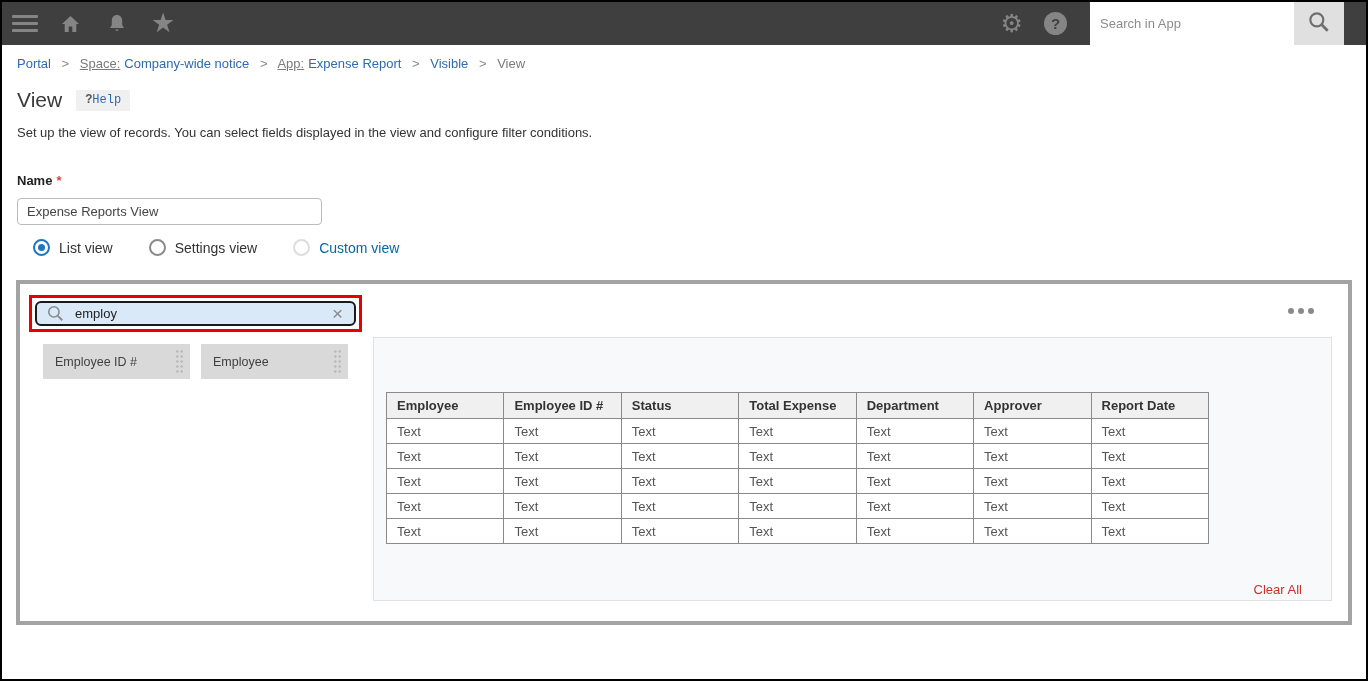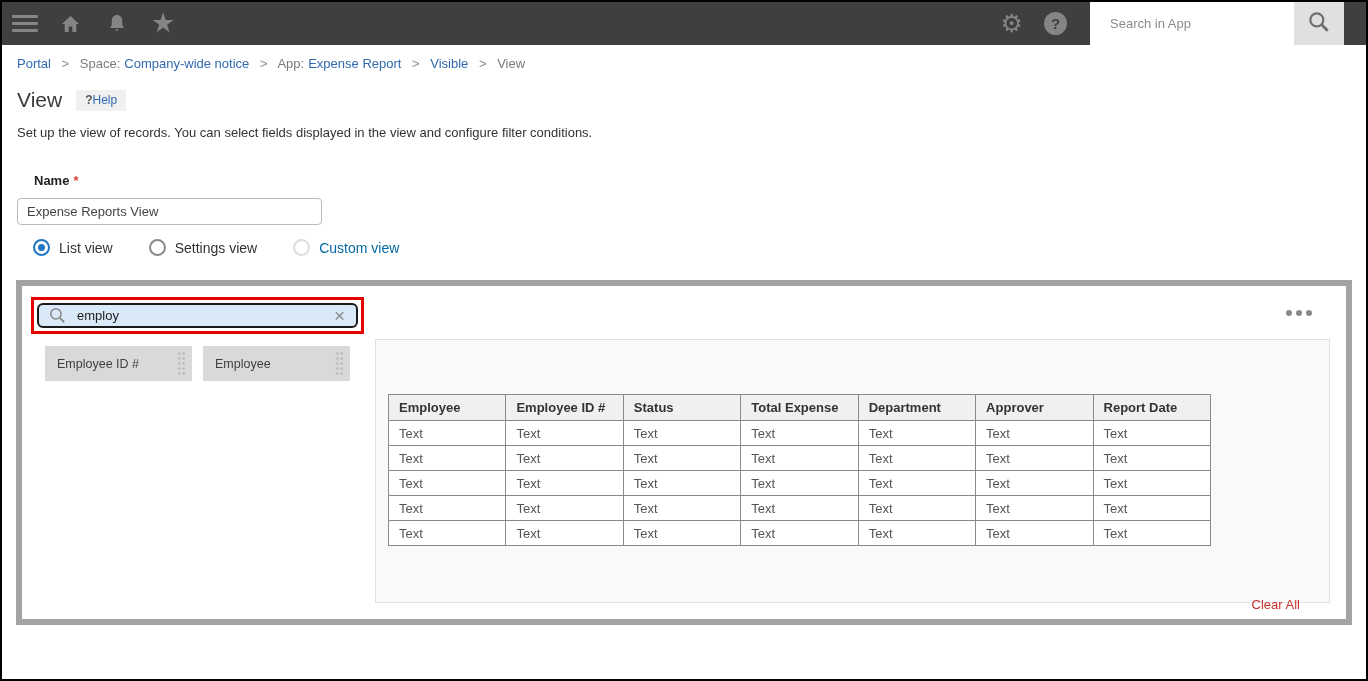--- a/index.html
+++ b/index.html
@@ -11,72 +11,72 @@
   .topbar { height:43px; background:var(--topbar-bg,#3f3f3f); display:flex; align-items:center; }
   .tb-icon { color:var(--topbar-icon,#858585); display:flex; align-items:center; justify-content:center; cursor:pointer; }
   .hamburger { width:26px; margin-left:10px; display:flex; flex-direction:column; gap:4px; cursor:pointer; }
   .hamburger span { display:block; height:3px; background:var(--topbar-icon,#858585); border-radius:1px; }
   .tb-home { margin-left:20px; }
   .tb-bell { margin-left:22px; }
   .tb-star { margin-left:22px; font-size:27px; line-height:1; }
   .tb-spacer { flex:1; }
   .tb-gear { font-size:25px; line-height:1; }
   .tb-help { width:23px; height:23px; border-radius:50%; background:#858585; color:#3f3f3f; font-weight:bold; font-size:15px; margin-left:21px; }
-  .tb-search-input { width:204px; height:43px; border:none; outline:none; padding:0 20px; font-size:13px; color:#000000; margin-left:23px; font-family:"Liberation Sans",sans-serif; }
+  .tb-search-input { width:204px; height:43px; border:none; outline:none; padding:0 10px; font-size:13px; color:#000000; margin-left:23px; font-family:"Liberation Sans",sans-serif; }
   .tb-search-input::placeholder { color:#8c8c8c; }
   .tb-search-btn { width:50px; height:43px; background:#e0e0e0; border:none; cursor:pointer; display:flex; align-items:center; justify-content:center; }
   .tb-end-spacer { width:22px; }
 
   
   .breadcrumb { margin:11px 0 0 15px; font-size:13px; color:#7a7a7a; }
   .breadcrumb a { color:var(--link-blue,#3069b0); text-decoration:none; cursor:pointer; }
   .crumb-sep { margin:0 7px; color:#8a8a8a; }
-  .crumb-prefix { margin-right:4px; color:#7a7a7a; }
+  .crumb-prefix { margin-right:4px; color:#7a7a7a;text-decoration:underline; }
   .crumb-current { color:#7a7a7a; }
 
   
   .title-row { margin:17px 0 0 15px; display:flex; align-items:center; }
   .page-title { font-size:21px; color:#3a3a3a; font-weight:400; }
-  .help-badge { margin-left:14px; background:#f0f0f0; padding:3px 9px 4px 9px; font-size:12px; cursor:pointer; border-radius:0; }
+  .help-badge { margin-left:14px; background:#f0f0f0; padding:3px 9px 4px 9px; font-size:12px; cursor:pointer; border-radius:0;font-family:Liberation Mono, monospace; }
   .help-q { color:#555; font-weight:bold; }
   .help-t { color:var(--link-blue,#3069b0); }
   .page-desc { margin:13px 0 0 15px; font-size:13px; color:#333; }
 
   
-  .field-label { margin:33px 0 0 32px; font-size:13px; font-weight:bold; color:#222; }
+  .field-label { margin:33px 0 0 15px; font-size:13px; font-weight:bold; color:#222; }
   .req { color:var(--required-red,#e03e3e); margin-left:4px; font-weight:bold; }
   .name-input { display:block; margin:10px 0 0 15px; width:305px; height:27px; border:1px solid #bbb; border-radius:4px; padding:0 9px; font-size:13px; color:#444; font-family:"Liberation Sans",sans-serif; outline:none; }
   .section-label { margin:37px 0 0 15px; }
   .radio-row { margin:14px 0 0 15px; display:flex; align-items:center; font-size:14px; color:#333; }
   .radio-opt { display:flex; align-items:center; margin-right:20px; cursor:pointer;padding-left:16px; }
   .radio-circle { width:17px; height:17px; border-radius:50%; border:2px solid #8a8a8a; background:#fff; margin-right:9px; position:relative; }
   .radio-opt.selected .radio-circle { border-color:var(--radio-blue,#1f76c4); }
   .radio-opt.selected .radio-circle::after { content:""; position:absolute; left:3px; top:3px; width:7px; height:7px; border-radius:50%; background:var(--radio-blue,#1f76c4); }
   .radio-opt.disabled { cursor:default; }
   .radio-opt.disabled .radio-circle { border-color:#ddd; }
   .radio-opt.disabled .radio-label { color:#0369a1; }
 
   
-  .outer-panel { margin:24px 14px 0 14px; height:345px; border:6px solid #a3a3a3; position:relative; background:#fff; }
+  .outer-panel { margin:24px 14px 0 14px; height:345px; border:4px solid #a3a3a3; position:relative; background:#fff; }
   .annot { position:absolute; left:9px; top:11px; width:333px; height:37px; border:3px solid var(--annotation-red,#e60000); display:flex; }
   .field-search { flex:1; margin:3px; background:var(--search-highlight,#d9e9f8); border:2px solid #1a1a1a; border-radius:6px; display:flex; align-items:center; padding:0 9px; }
   .field-search input { flex:1; background:transparent; border:none; outline:none; font-size:13px; color:#222; margin-left:10px; font-family:"Liberation Sans",sans-serif; }
   .fs-clear { color:#8a8a8a; font-size:19px; line-height:1; cursor:pointer; padding:0 2px; }
   .more-dots { position:absolute; top:24px; right:34px; display:flex; gap:4px; cursor:pointer; }
   .more-dots span { width:6px; height:6px; border-radius:50%; background:#8a8a8a; }
   .chips { position:absolute; left:23px; top:60px; display:flex; gap:11px; }
   .chip { width:147px; height:35px; background:var(--chip-bg,#d9d9d9); display:flex; align-items:center; padding:0 6px 0 12px; font-size:12.5px; color:#3f3f3f; cursor:grab; }
   .chip-label { flex:1; }
   .drag-dots { width:9px; height:25px; background-image:radial-gradient(circle, #b9b9b9 1.1px, transparent 1.4px); background-size:4.5px 5px; }
   .preview { position:absolute; left:353px; top:53px; right:16px; height:264px; background:#f7f9fa; border:1px solid #e0e0e0; }
   .preview table { border-collapse:collapse; table-layout:fixed; width:823px; margin:54px 0 0 12px; background:#fff; }
   .preview th, .preview td { border:1px solid #8a8a8a; text-align:left; padding:4px 10px; font-size:13px; height:25px; overflow:hidden; white-space:nowrap; }
   .preview th { background:#f0f0f0; color:#333; font-weight:bold; height:26px; }
   .preview td { color:#555; }
-  .clear-all { position:absolute; right:46px; bottom:7px; font-size:13px; color:var(--clear-red,#c9302c); cursor:pointer; text-decoration:none; }
+  .clear-all { position:absolute; right:46px; bottom:24px; font-size:13px; color:var(--clear-red,#c9302c); cursor:pointer; text-decoration:none; }
 </style>
 </head>
 <body>
 
 <div class="page">
 
   <div class="topbar">
     <div class="hamburger">
         <span></span>
         <span></span>

